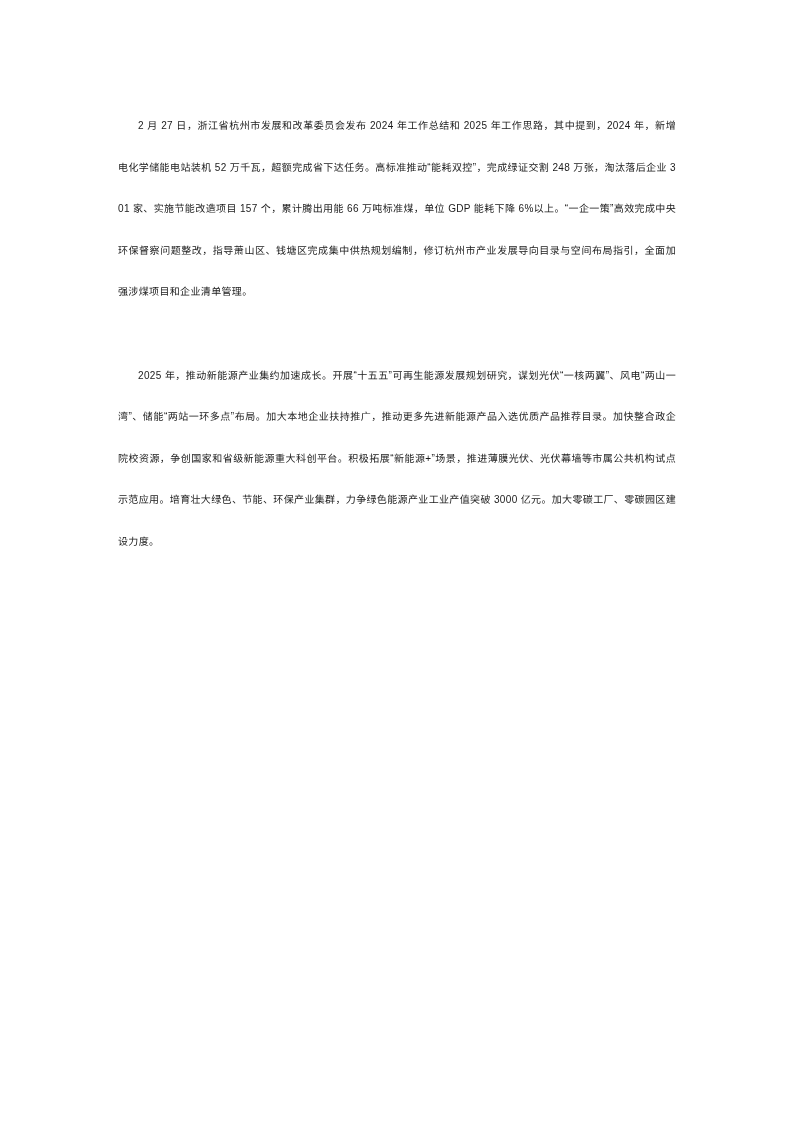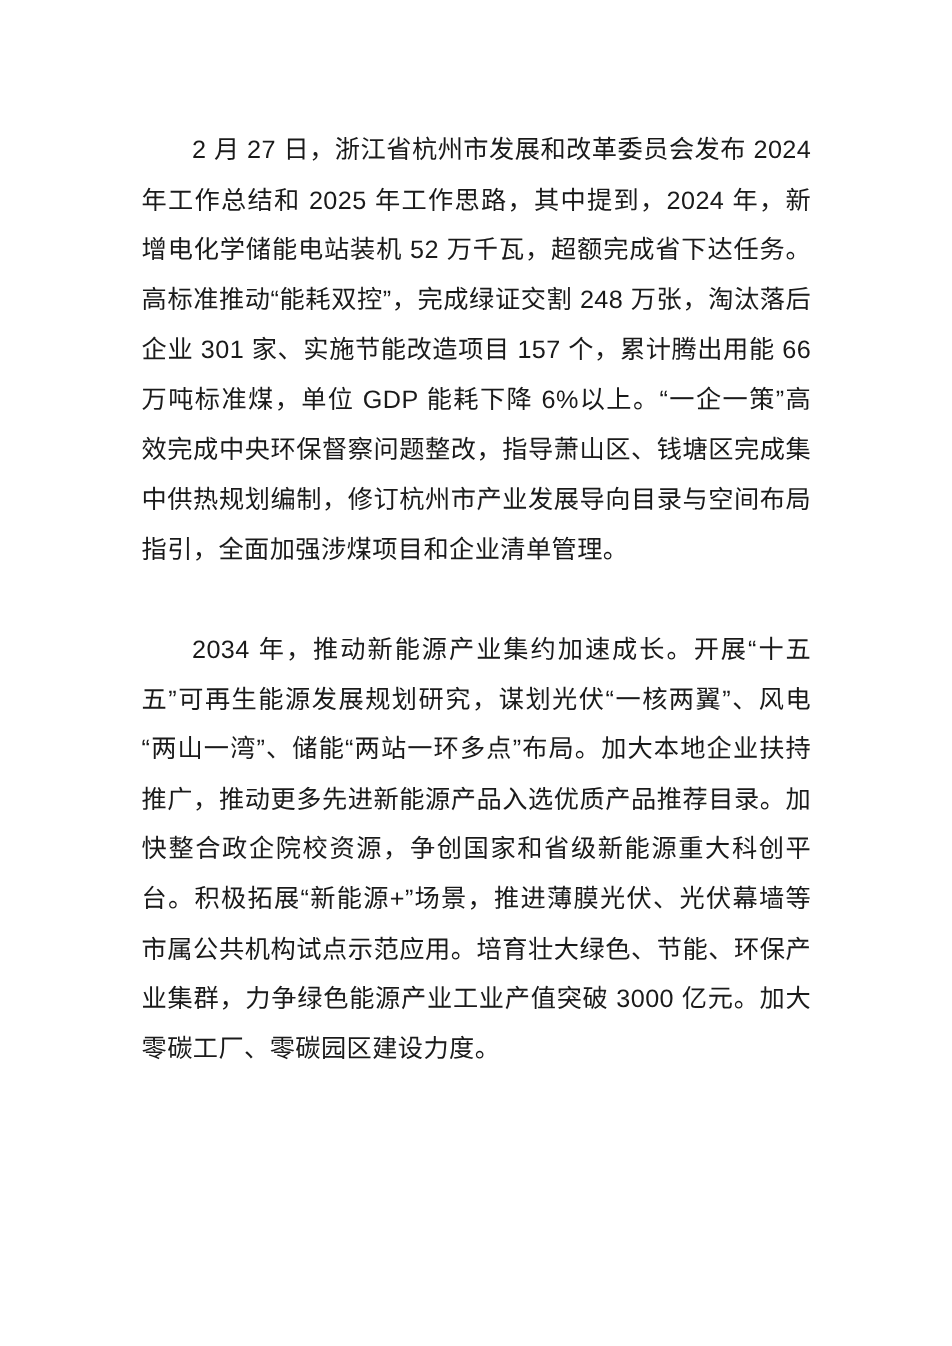--- a/index.html
+++ b/index.html
@@ -25,21 +25,21 @@
 
   .page-body {
     position: absolute;
     left: 118px;
     top: 105px;
     width: 558px;
   }
 
   .para {
     font-family: "Liberation Sans", "DejaVu Sans", sans-serif;
-    font-size: 21px;
+    font-size: 10px;
     line-height: 41.6px;
     color: #1a1a1a;
     text-align: justify;
     text-justify: inter-ideograph;
     text-indent: 2em;
     margin: 0 0 41.6px 0;
     letter-spacing: 0.35px;
     word-break: break-all;
     -webkit-font-smoothing: antialiased;
   }
@@ -50,16 +50,16 @@
 </style>
 </head>
 <body>
 
 <div class="page">
   <div class="page-body">
 
     <p class="para">2 月 27 日，浙江省杭州市发展和改革委员会发布 2024 年工作总结和 2025 年工作思路，其中提到，2024 年，新增电化学储能电站装机 52 万千瓦，超额完成省下达任务。高标准推动“能耗双控”，完成绿证交割 248 万张，淘汰落后企业 301 家、实施节能改造项目 157 个，累计腾出用能 66 万吨标准煤，单位 GDP 能耗下降 6%以上。“一企一策”高效完成中央环保督察问题整改，指导萧山区、钱塘区完成集中供热规划编制，修订杭州市产业发展导向目录与空间布局指引，全面加强涉煤项目和企业清单管理。</p>
 
 
-    <p class="para">2034 年，推动新能源产业集约加速成长。开展“十五五”可再生能源发展规划研究，谋划光伏“一核两翼”、风电“两山一湾”、储能“两站一环多点”布局。加大本地企业扶持推广，推动更多先进新能源产品入选优质产品推荐目录。加快整合政企院校资源，争创国家和省级新能源重大科创平台。积极拓展“新能源+”场景，推进薄膜光伏、光伏幕墙等市属公共机构试点示范应用。培育壮大绿色、节能、环保产业集群，力争绿色能源产业工业产值突破 3000 亿元。加大零碳工厂、零碳园区建设力度。</p>
+    <p class="para">2025 年，推动新能源产业集约加速成长。开展“十五五”可再生能源发展规划研究，谋划光伏“一核两翼”、风电“两山一湾”、储能“两站一环多点”布局。加大本地企业扶持推广，推动更多先进新能源产品入选优质产品推荐目录。加快整合政企院校资源，争创国家和省级新能源重大科创平台。积极拓展“新能源+”场景，推进薄膜光伏、光伏幕墙等市属公共机构试点示范应用。培育壮大绿色、节能、环保产业集群，力争绿色能源产业工业产值突破 3000 亿元。加大零碳工厂、零碳园区建设力度。</p>
 
   </div>
 </div>
 
 </body></html>

